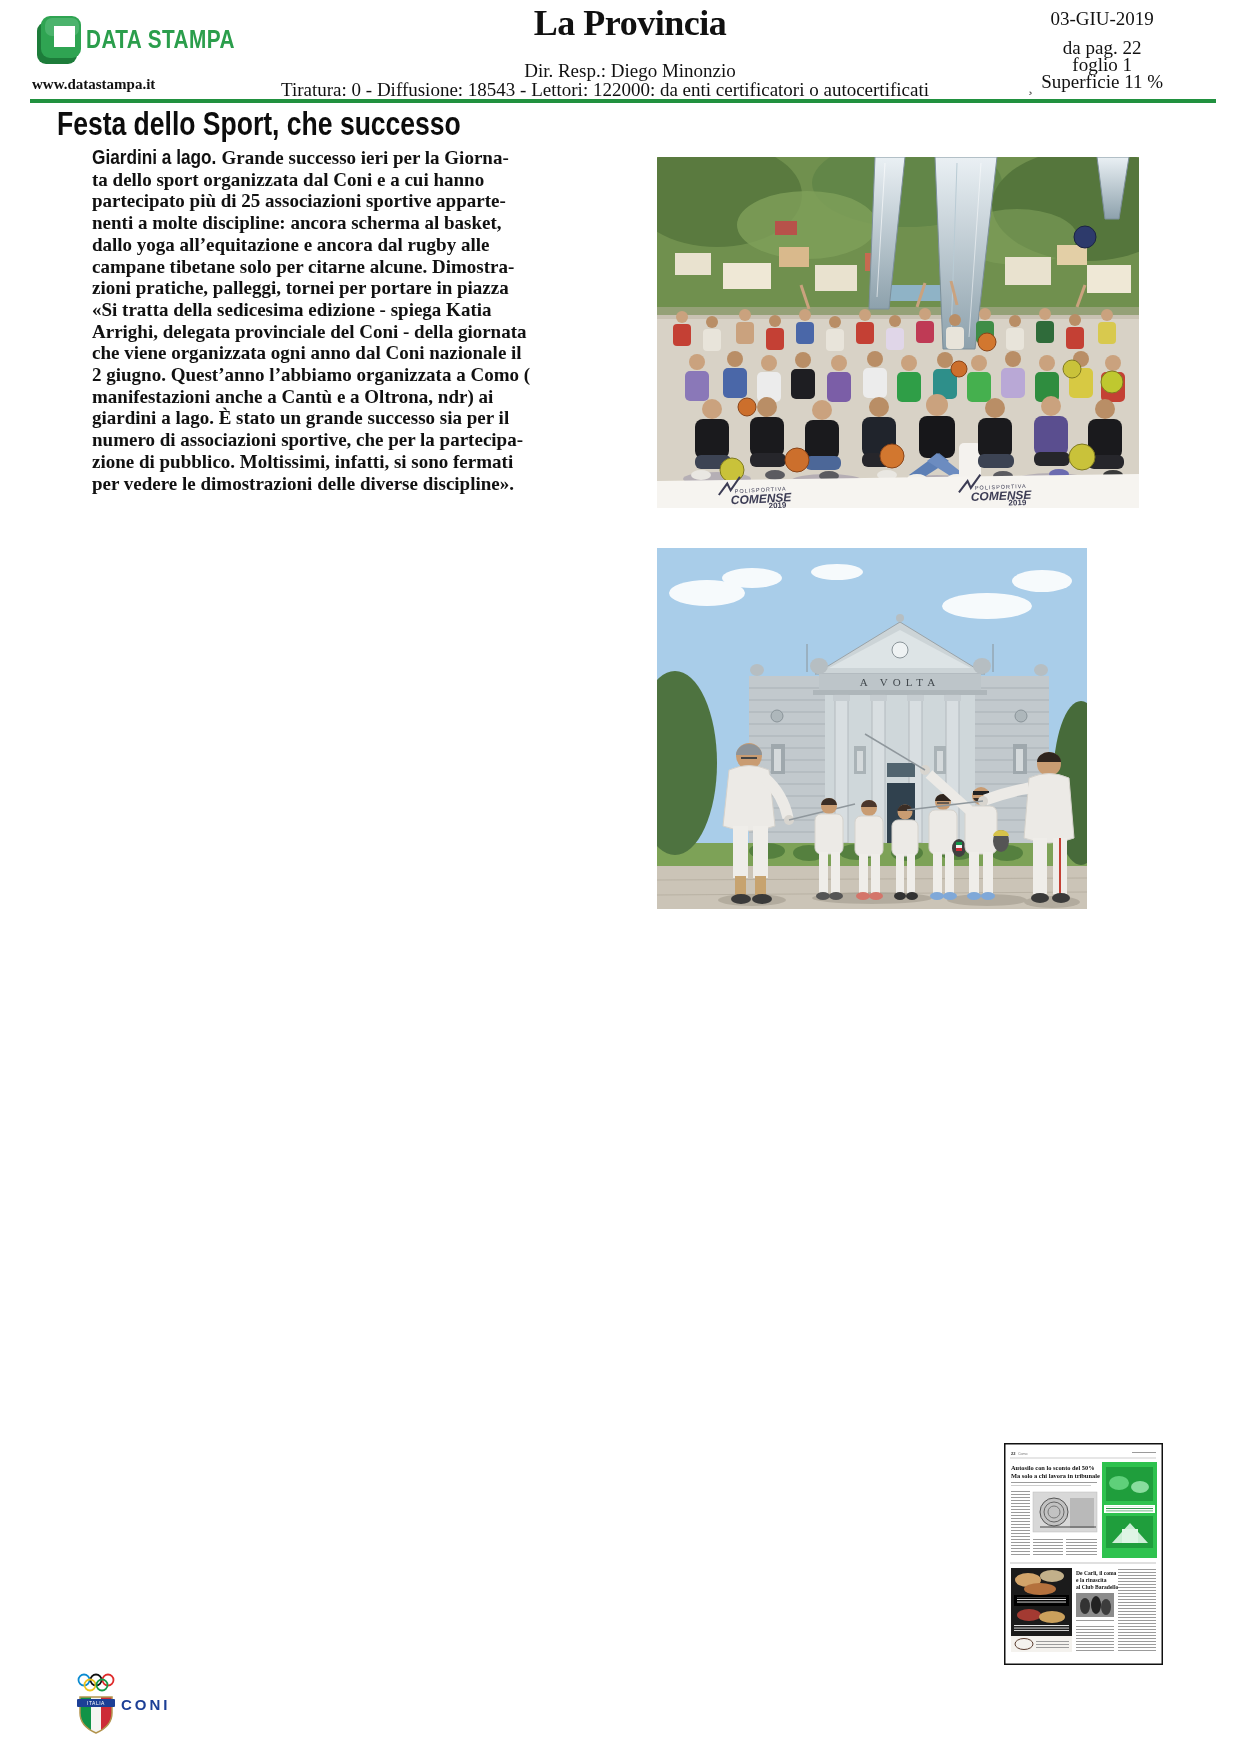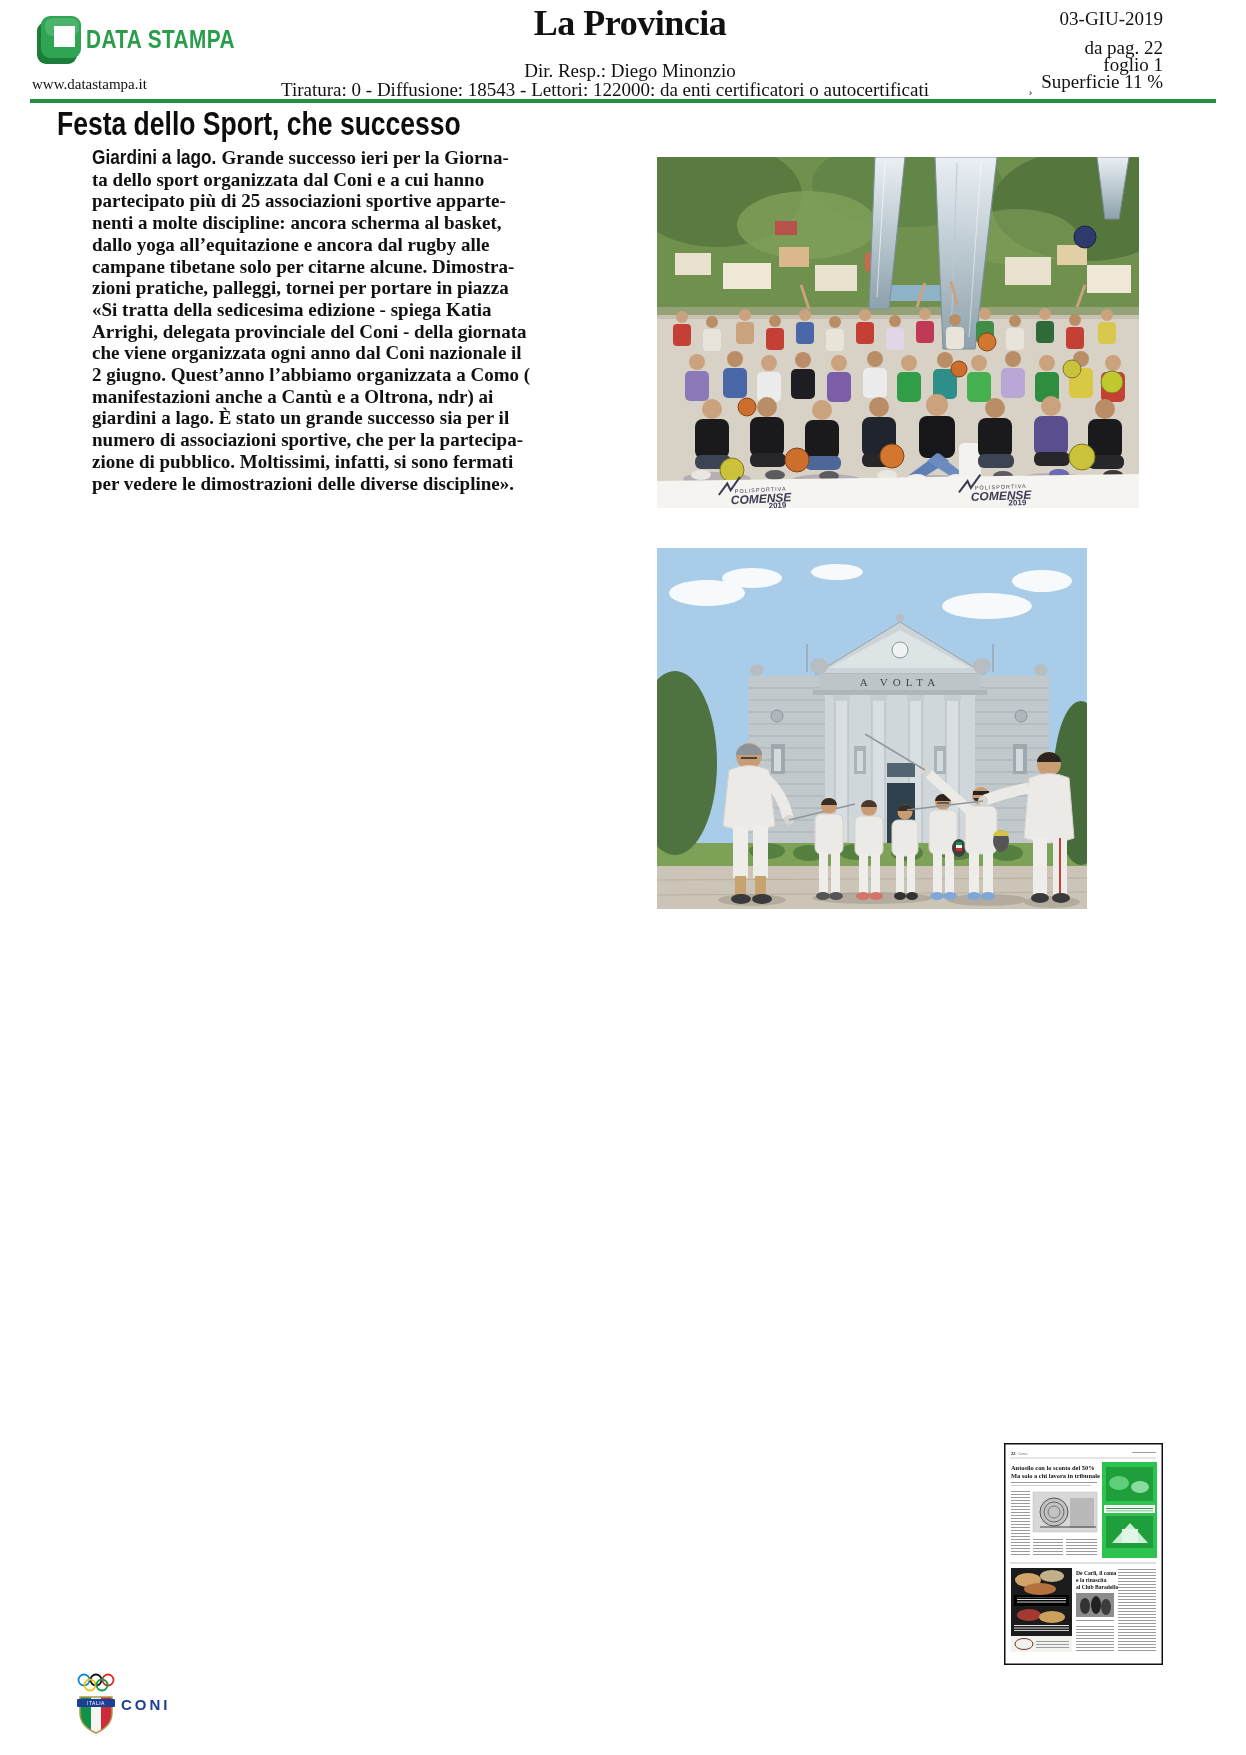--- a/index.html
+++ b/index.html
@@ -4,21 +4,21 @@
 <style>
   html,body{margin:0;padding:0;background:#ffffff;}
   .page{position:relative;width:1246px;height:1755px;background:#fff;overflow:hidden;
         font-family:"Liberation Serif",serif;color:#111;}
   .abs{position:absolute;}
   .serif{font-family:"Liberation Serif",serif;}
   .sans{font-family:"Liberation Sans",sans-serif;}
   .cond{display:inline-block;transform:scaleX(.78);transform-origin:center;}
   .cond-l{display:inline-block;transform:scaleX(.8);transform-origin:left bottom;}
   .brand-text{font-weight:bold;font-size:26px;color:#2b9e4c;letter-spacing:.5px;}
-  .website{font-size:15px;}
+  .website{font-size:15px;font-weight:bold;}
   .masthead{font-weight:bold;font-size:36px;letter-spacing:-.5px;}
   .hdr-small{font-size:19px;}
   .hdr-date{font-size:19px;}
   .green-rule{height:4px;background:#21913f;}
   .headline{font-weight:bold;font-size:34px;color:#0d0d0d;}
   .body-line{font-weight:bold;font-size:19px;line-height:21.7px;white-space:nowrap;}
   .lead{font-family:"Liberation Sans",sans-serif;font-weight:bold;font-size:21px;
         display:inline-block;transform:scaleX(.82);transform-origin:left bottom;margin-right:-27px;}
   svg{font-family:"Liberation Sans",sans-serif;}
   .photo{position:absolute;display:block;}
@@ -38,21 +38,21 @@
     <span class="brand-text cond-l">DATA STAMPA</span>
   </div>
   <div class="abs serif website" style="left:32px;top:76px">www.datastampa.it</div>
 
   <div class="abs" style="left:380px;top:2px;width:500px;text-align:center">
     <div class="masthead serif">La Provincia</div>
     <div class="hdr-small serif" style="margin-top:16px">Dir. Resp.:  Diego Minonzio</div>
   </div>
   <div class="abs hdr-small serif" style="left:280px;top:79px;width:650px;text-align:center">Tiratura: 0 - Diffusione: 18543 - Lettori: 122000: da enti certificatori o autocertificati</div>
 
-  <div class="abs serif" style="right:83px;top:8px;text-align:right">
+  <div class="abs serif" style="right:83px;top:8px;text-align:center">
     <div class="hdr-date" style="margin-bottom:9px">03-GIU-2019</div>
     <div class="hdr-small" style="line-height:17px">da pag.  22</div>
     <div class="hdr-small" style="line-height:17px">foglio 1</div>
     <div class="hdr-small" style="line-height:17px">Superficie 11 %</div>
   </div>
   <div class="abs serif" style="left:1028px;top:80px;font-size:14px;color:#333">¸</div>
 
   <div class="abs green-rule" style="left:30px;top:99px;width:1186px"></div>
 
   <div class="abs sans" style="left:0;top:104px;width:1162px;text-align:left">

